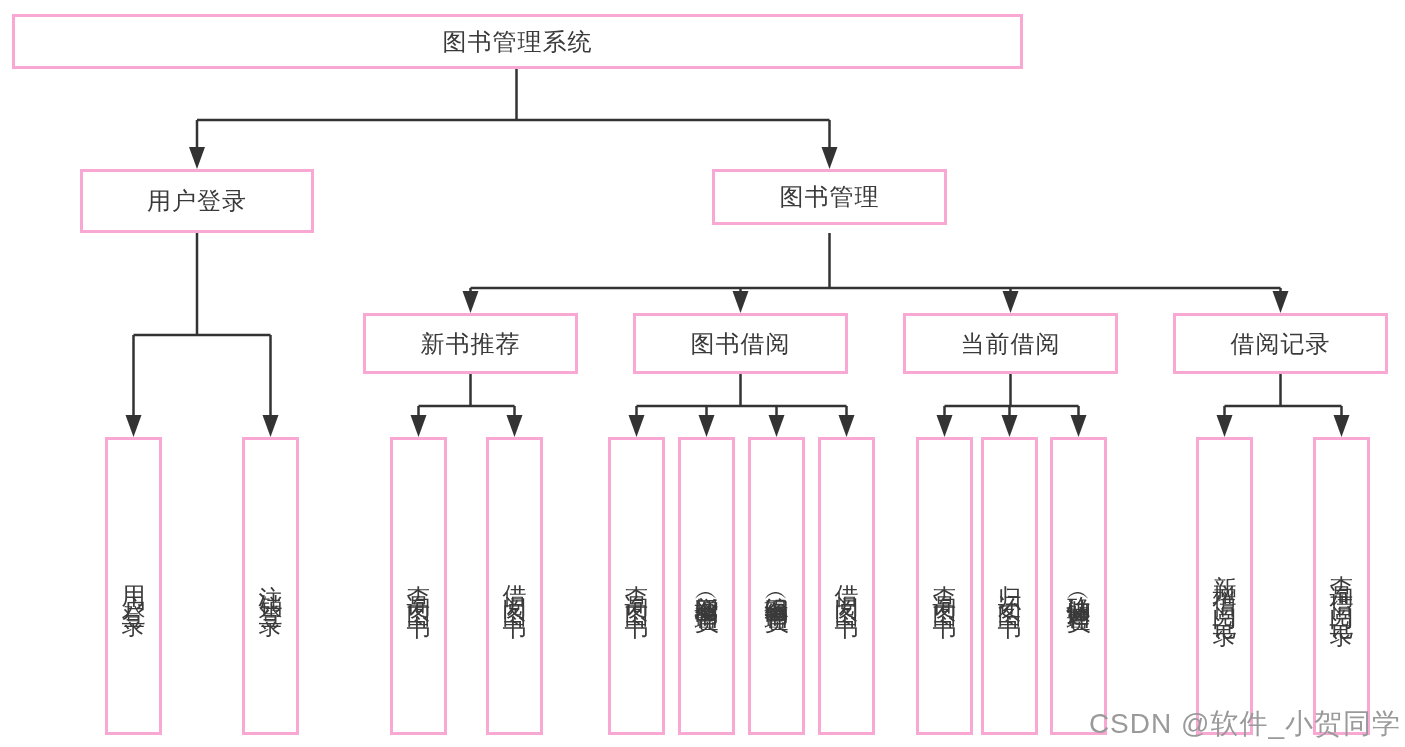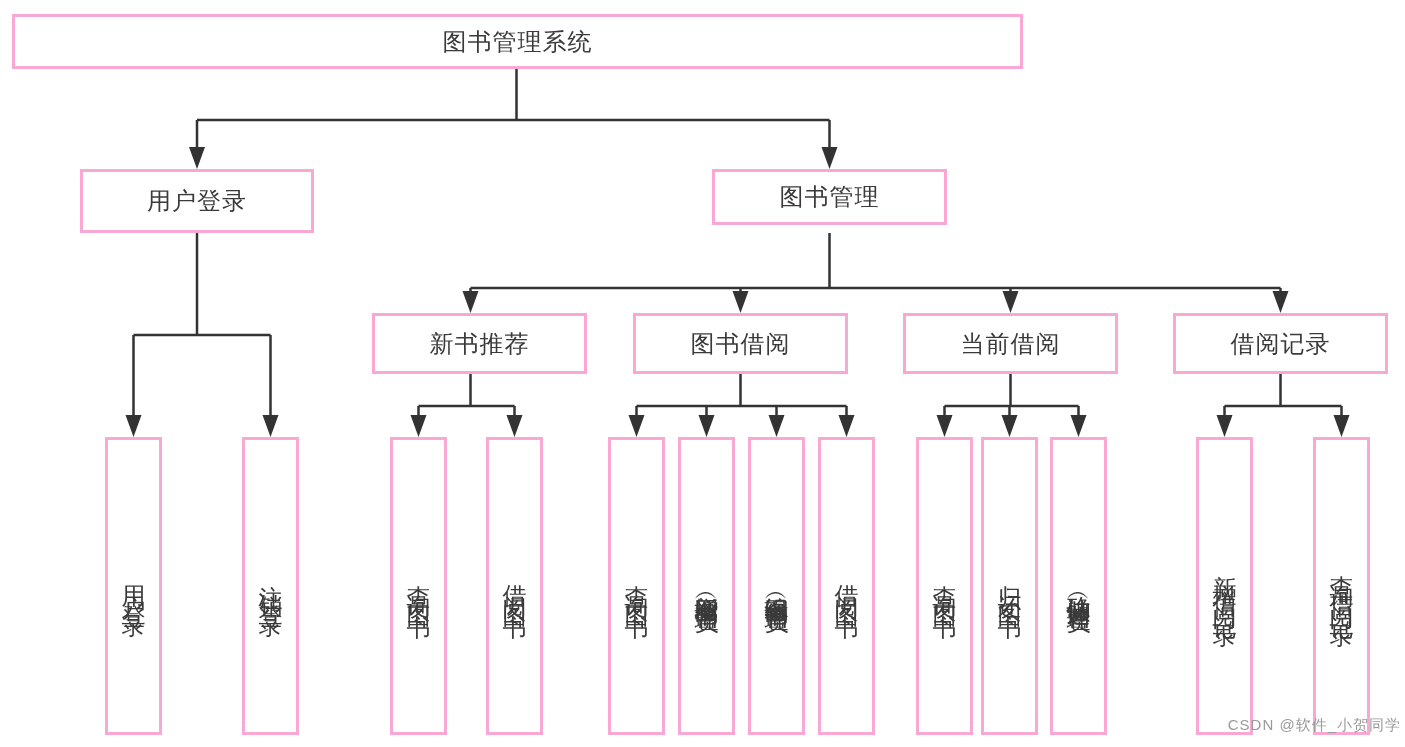--- a/index.html
+++ b/index.html
@@ -40,32 +40,32 @@
     font-size: 24px;
     line-height: 1;
     letter-spacing: 10px;
     white-space: nowrap;
     color: #3a3a3a;
   }
   .tight .vlbl { letter-spacing: 2px; }
   .watermark {
     position: absolute;
     right: 4px;
-    bottom: 12px;
-    font-size: 15px;
+    bottom: 4px;
+    font-size: 28px;
     color: #9a9a9a;
     letter-spacing: 1px;
     z-index: 5;
     white-space: nowrap;
   }
   
   .n-root  { left: 12px;   top: 14px;  width: 1011px; height: 55px; }
   .n-login { left: 80px;   top: 169px; width: 234px;  height: 64px; }
   .n-mgmt  { left: 712px;  top: 169px; width: 235px;  height: 56px; }
-  .n-g1 { left: 363px;  top: 313px; width: 215px; height: 61px; margin-left: 9px; }
+  .n-g1 { left: 363px;  top: 313px; width: 215px; height: 61px; }
   .n-g2 { left: 633px;  top: 313px; width: 215px; height: 61px; }
   .n-g3 { left: 903px;  top: 313px; width: 215px; height: 61px; font-family: Liberation Serif, serif; }
   .n-g4 { left: 1173px; top: 313px; width: 215px; height: 61px; }
   .leaf { top: 437px; width: 57px; height: 298px; }
   .l-a  { left: 105px; }
   .l-b  { left: 242px; }
   .l-11 { left: 390px; }
   .l-12 { left: 486px; }
   .l-21 { left: 608px; }
   .l-22 { left: 678px; }

